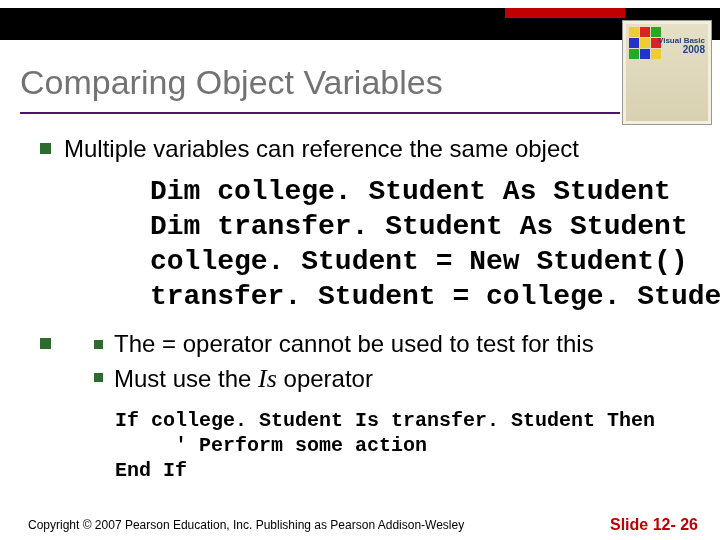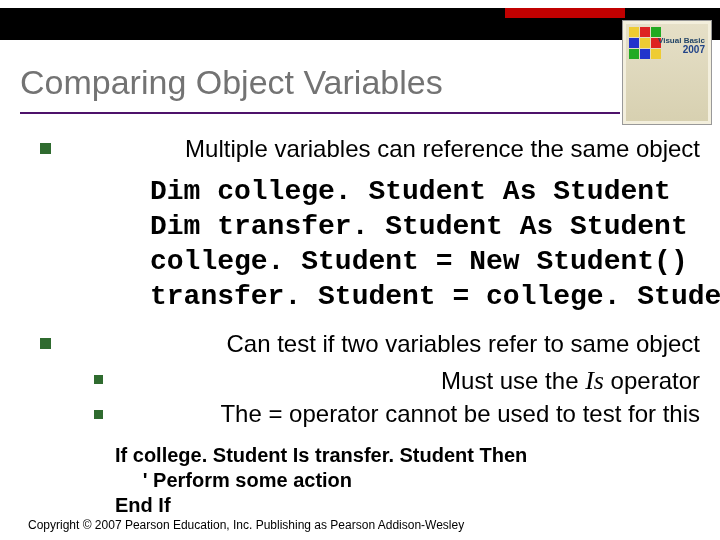--- a/index.html
+++ b/index.html
@@ -88,40 +88,39 @@
     right: 20px;
     font-size: 24px;
     color: #000;
   }
   ul { list-style: none; }
   li.l1 {
     position: relative;
     padding-left: 24px;
     margin-bottom: 8px;
     line-height: 1.3;
-    text-align: right;
   }
   li.l1::before {
     content: "";
     position: absolute;
     left: 0; top: 10px;
     width: 11px; height: 11px;
     background: #2f6b2f;
   }
   .code {
     font-family: "Courier New", Courier, monospace;
     font-weight: bold;
     font-size: 28px;
     white-space: pre;
     margin: 10px 0 14px 110px;
     line-height: 1.25;
     color: #000;
   }
   .code2 {
-    font-family: Liberation Sans, sans-serif;
+    font-family: Liberation Mono, monospace;
     font-weight: bold;
     font-size: 20px;
     white-space: pre;
     margin: 12px 0 0 75px;
     line-height: 1.25;
     color: #000;
   }
   ul.sub {
     margin-left: 30px;
     margin-top: 4px;
@@ -176,53 +175,53 @@
         <span class="b-g"></span>
       <span class="b-b"></span>
         <span class="b-y"></span>
         <span class="b-r"></span>
       <span class="b-g"></span>
         <span class="b-b"></span>
         <span class="b-y"></span>
     </div>
     <div class="book-title">
       <span>Visual Basic</span><br>
-      <span class="book-year">2007</span>
+      <span class="book-year">2008</span>
     </div>
   </div>
 
   <h1 class="title">Comparing Object Variables</h1>
   <div class="rule"></div>
 
   <div class="body">
     <ul>
       <li class="l1">
         <span>Multiple variables can reference the same object</span>
       </li>
     </ul>
 
     <div class="code">Dim college. Student As Student
 Dim transfer. Student As Student
 college. Student = New Student()
 transfer. Student = college. Student</div>
 
     <ul>
       <li class="l1">
-        <span>Can test if two variables refer to same object</span>
         <ul class="sub">
           <li>
-            <span>Must use the </span><span class="is-op">Is</span><span> operator</span>
+            <span>The = operator cannot be used to test for this</span>
           </li>
           <li>
-            <span>The = operator cannot be used to test for this</span>
+            <span>Must use the </span><span class="is-op">Is</span><span> operator</span>
           </li>
         </ul>
       </li>
     </ul>
 
     <div class="code2">If college. Student Is transfer. Student Then
      ' Perform some action
 End If</div>
   </div>
 
   <div class="footer-left">Copyright © 2007 Pearson Education, Inc. Publishing as Pearson Addison-Wesley</div>
+  <div class="footer-right">Slide 12- 26</div>
 
 </div>
 
 </body></html>

